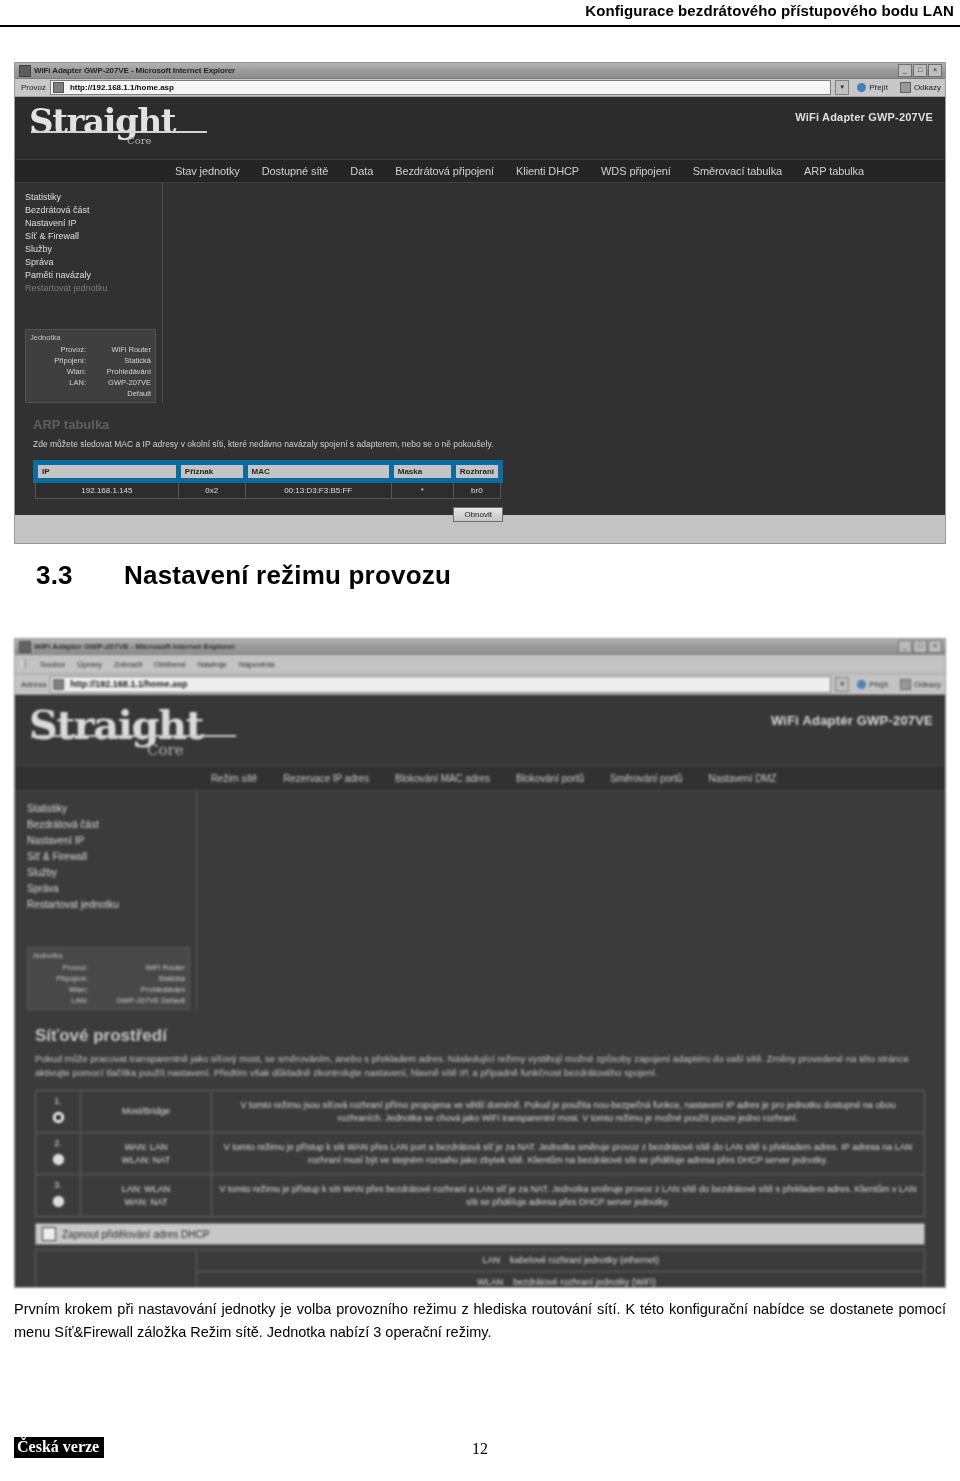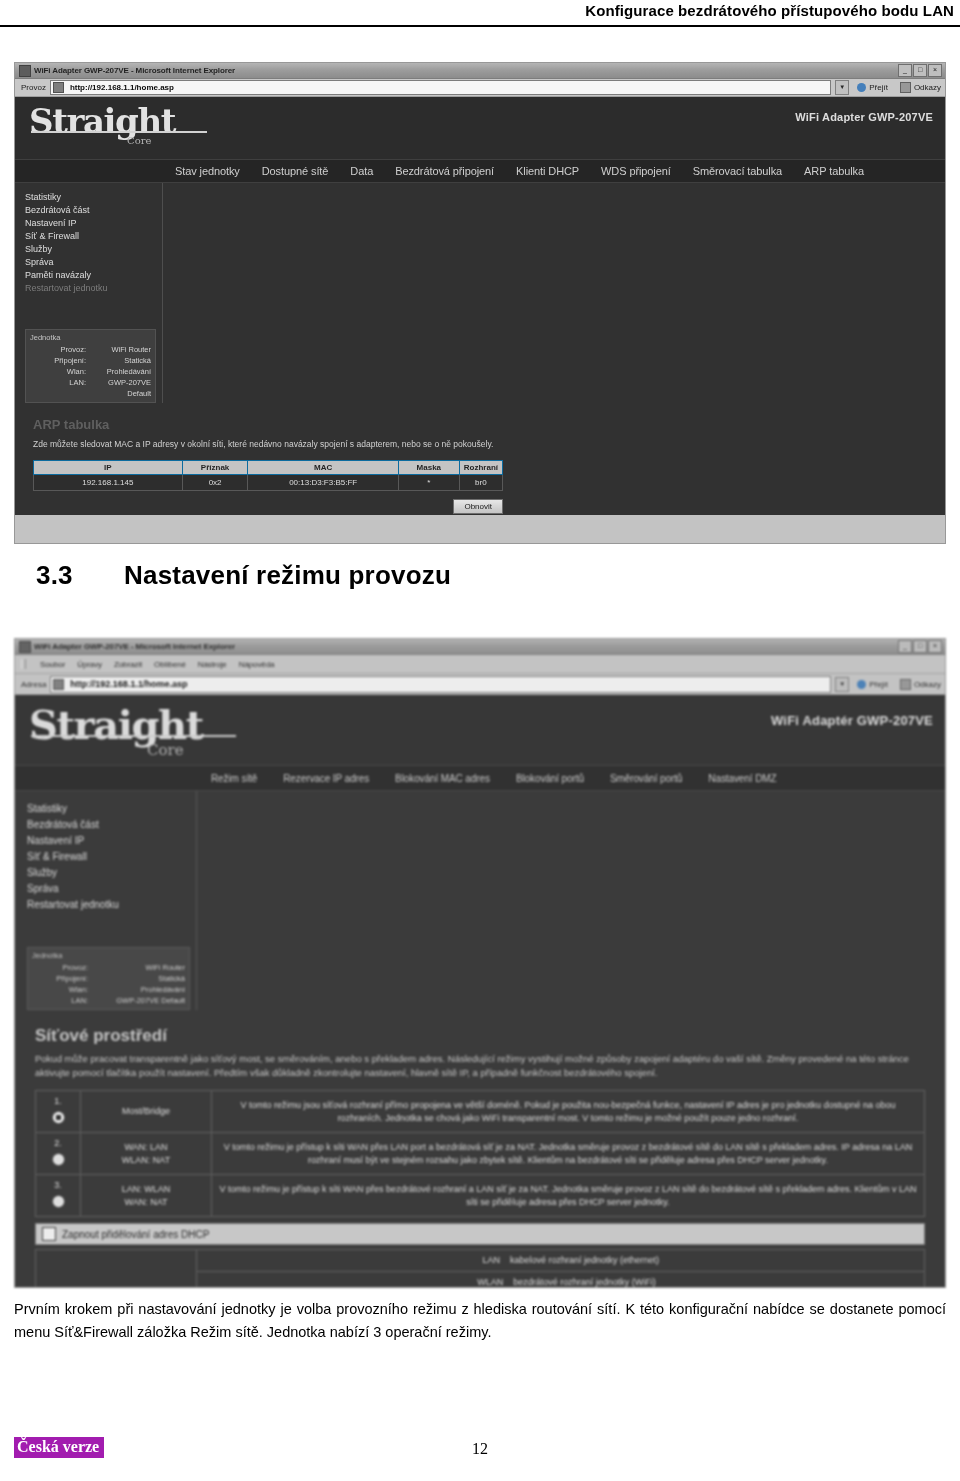--- a/index.html
+++ b/index.html
@@ -125,21 +125,21 @@
   .side-info .kv .k{width:56px;flex:0 0 auto;}
   .side-info .kv .v{flex:1 1 auto;}
 
   .content{flex:1 1 auto;padding:14px 18px 10px 18px;box-sizing:border-box;}
   .c-head{font-size:13px;color:#5d5d5d;margin-bottom:6px;font-weight:bold;}
   .c-desc{font-size:8.5px;color:#d8d8d8;line-height:12px;margin-bottom:10px;}
 
   table.arp{border-collapse:collapse;width:470px;}
   table.arp th{
     background:#c9c9c9;color:#1a1a1a;font-size:8px;font-weight:bold;
-    border:1px solid #0369a1;padding:2px 4px;text-align:center;
+    border:5px solid #0369a1;padding:2px 4px;text-align:left;
   }
   table.arp td{
     background:#272727;color:#e0e0e0;font-size:8px;
     border:1px solid #555;padding:3px 4px;text-align:center;
   }
   .btnrow{width:470px;display:flex;justify-content:flex-end;margin-top:8px;}
   .uibtn{
     background:linear-gradient(180deg,#efefef,#c9c9c9);border:1px solid #6d6d6d;
     font-size:8px;color:#111;padding:2px 10px;
   }
@@ -193,21 +193,21 @@
   
   .para{
     position:absolute;left:14px;top:1298px;width:932px;
     font-size:14.5px;line-height:23px;text-align:justify;
   }
 
   
   .foot-rule{position:absolute;left:14px;top:1425px;width:932px;height:0px;}
   .foot-badge{
     position:absolute;left:14px;top:1437px;
-    background:#a21caf;color:#fff;font-size:16px;font-weight:bold;
+    background:#000000;color:#fff;font-size:16px;font-weight:bold;
     font-family:"Liberation Serif", serif;padding:1px 5px 2px 3px;
   }
   .foot-page{
     position:absolute;left:0;top:1440px;width:960px;text-align:center;
     font-size:16px;font-family:"Liberation Serif", serif;
   }
 </style>
 </head>
 <body>
 

